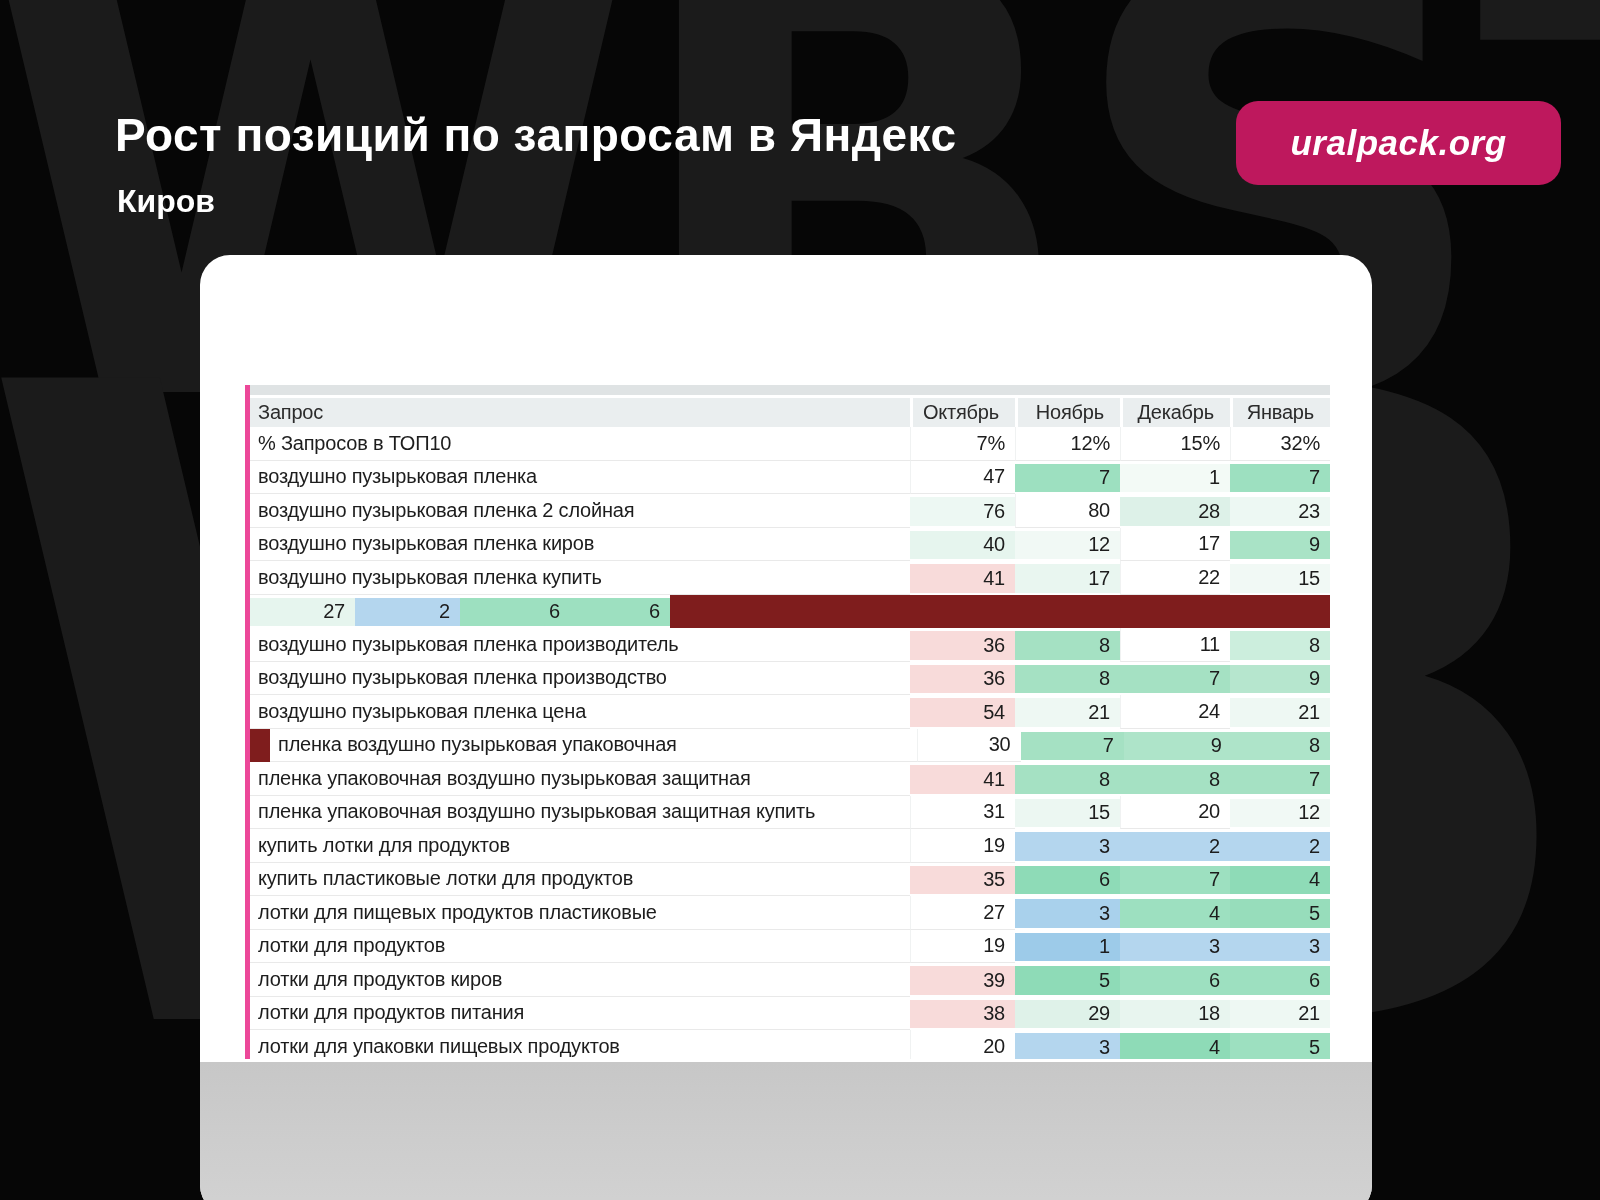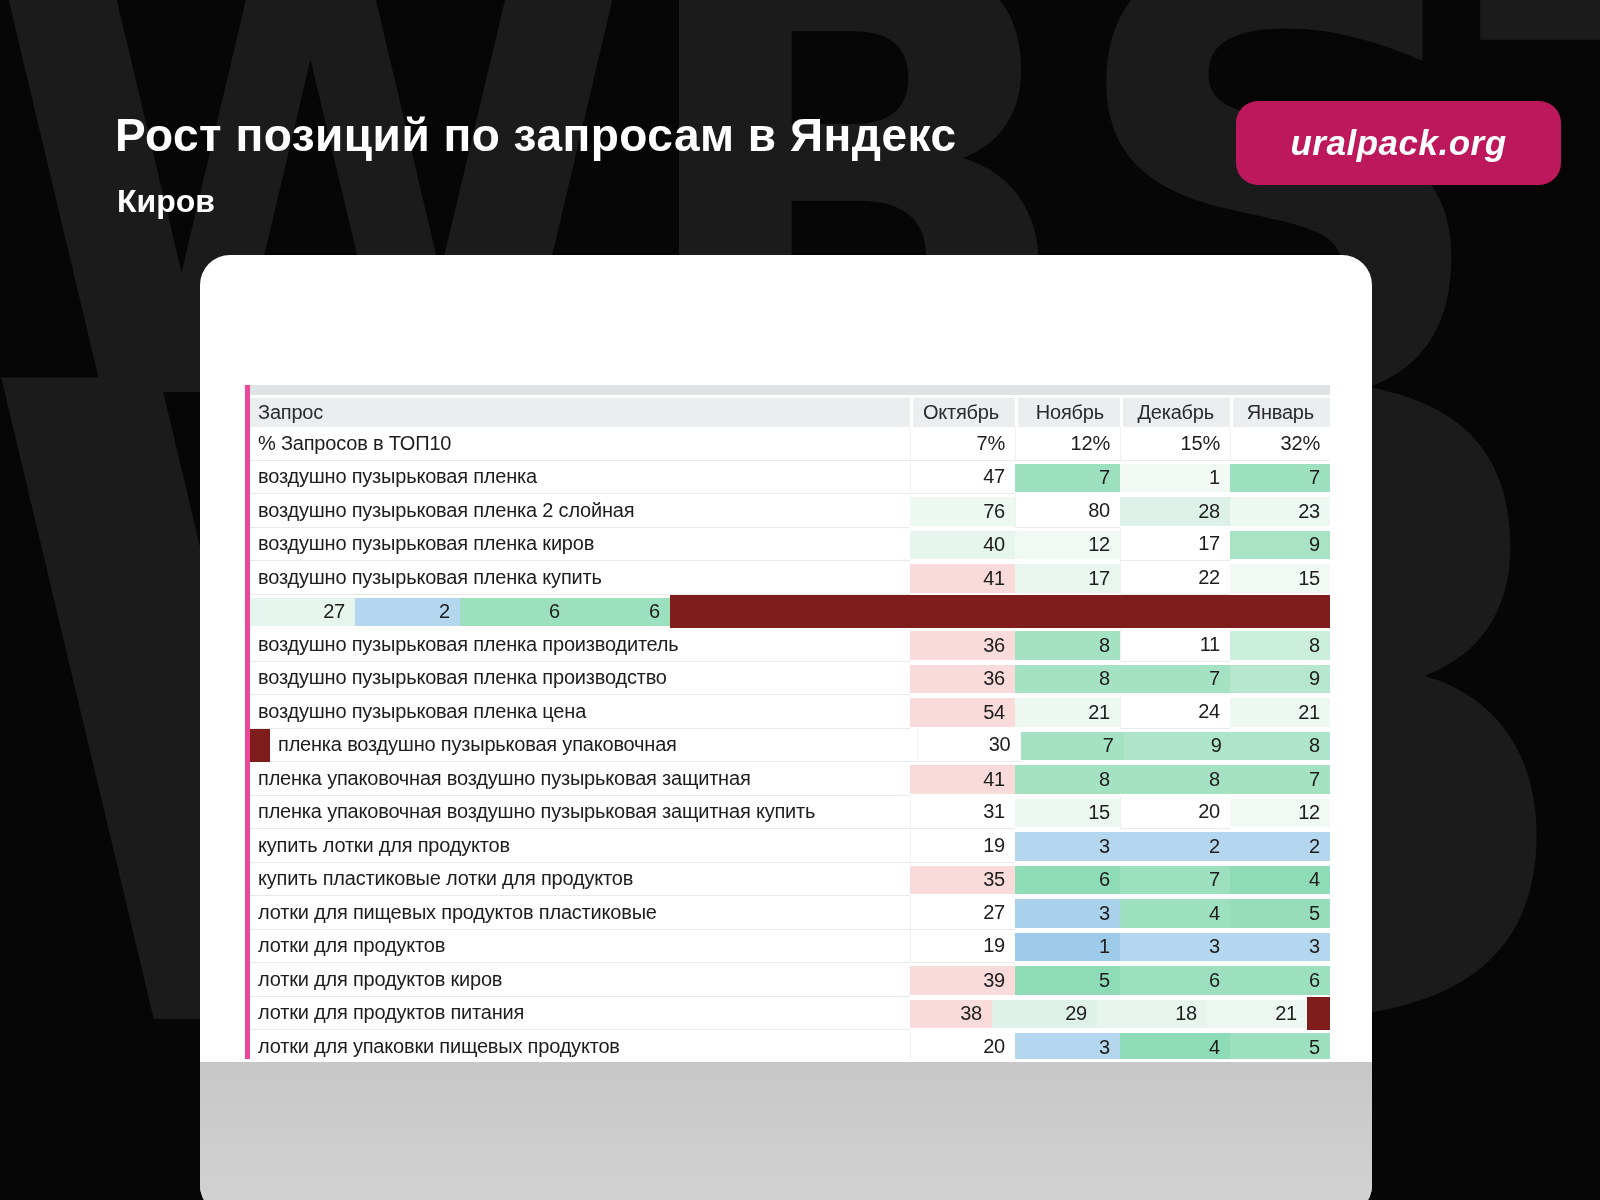--- a/index.html
+++ b/index.html
@@ -195,21 +195,21 @@
         </div>
         <div class="trow">
           <div class="cell q" style="width: 660px;">лотки для продуктов киров</div>
           <div class="cell v colored" style="width: 105px; background-color: rgb(248, 219, 218);">39</div>
           <div class="cell v colored" style="width: 105px; background-color: rgb(142, 219, 183);">5</div>
           <div class="cell v colored" style="width: 110px; background-color: rgb(157, 224, 192);">6</div>
           <div class="cell v colored" style="width: 100px; background-color: rgb(157, 224, 192);">6</div>
         </div>
         <div class="trow">
           <div class="cell q" style="width: 660px;">лотки для продуктов питания</div>
-          <div class="cell v colored" style="width: 82px; background-color: rgb(248, 219, 218);">38</div>
+          <div class="cell v colored" style="width: 105px; background-color: rgb(248, 219, 218);">38</div>
           <div class="cell v colored" style="width: 105px; background-color: rgb(223, 242, 233);">29</div>
           <div class="cell v colored" style="width: 110px; background-color: rgb(232, 245, 239);">18</div>
           <div class="cell v colored" style="width: 100px; background-color: rgb(238, 248, 243);">21</div>
         </div>
         <div class="trow">
           <div class="cell q" style="width: 660px;">лотки для упаковки пищевых продуктов</div>
           <div class="cell v plain" style="width: 105px;">20</div>
           <div class="cell v colored" style="width: 105px; background-color: rgb(180, 214, 238);">3</div>
           <div class="cell v colored" style="width: 110px; background-color: rgb(142, 219, 183);">4</div>
           <div class="cell v colored" style="width: 100px; background-color: rgb(157, 224, 192);">5</div>

